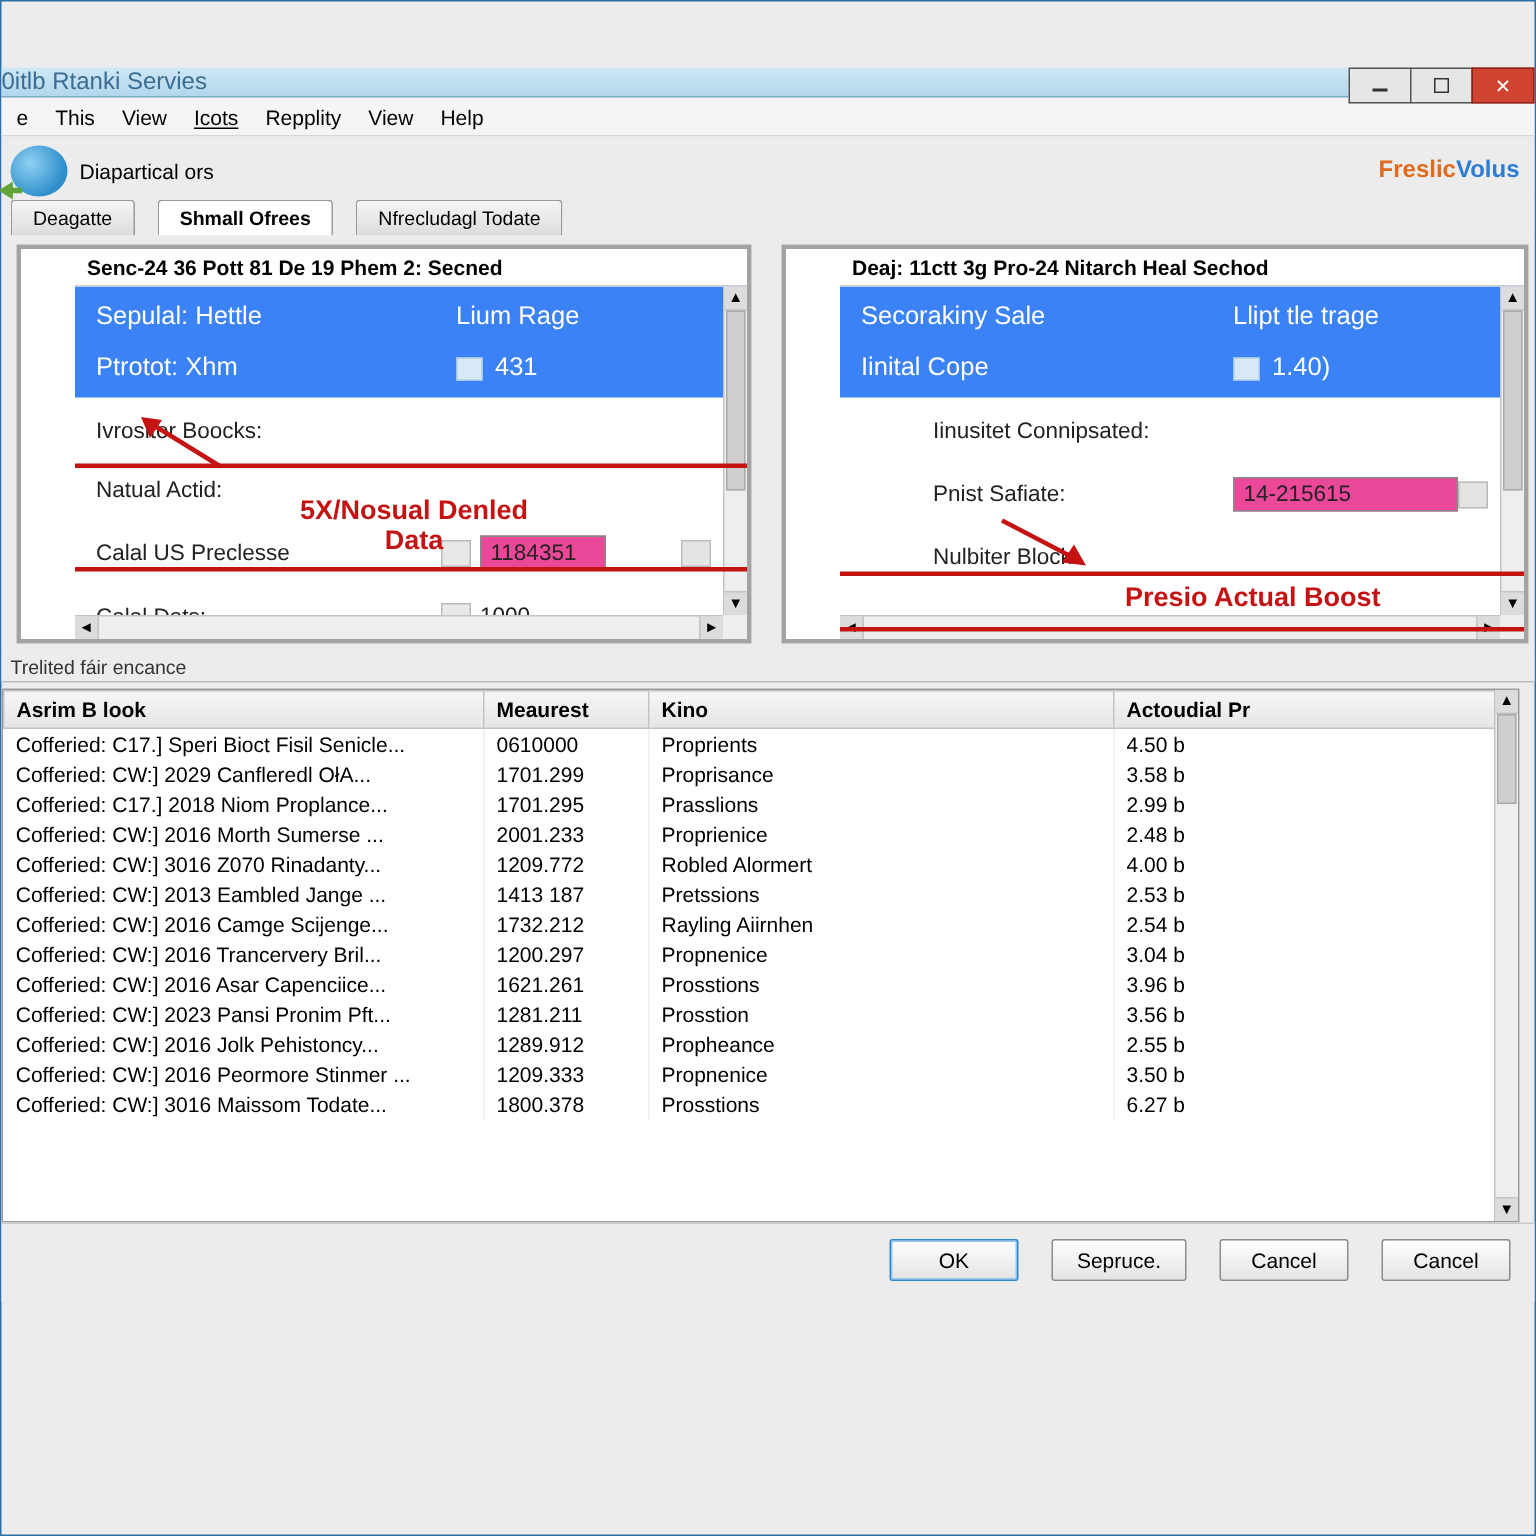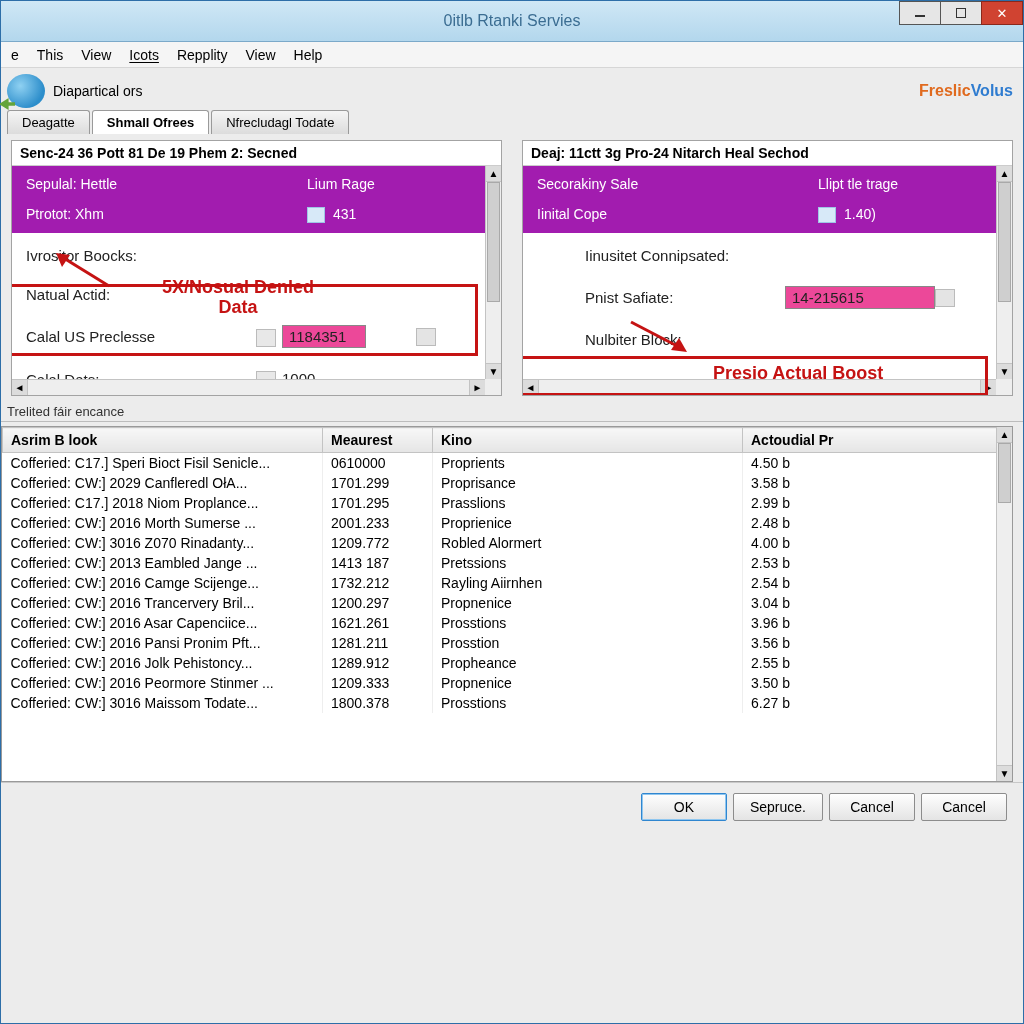--- a/index.html
+++ b/index.html
@@ -7,49 +7,50 @@
     font-family: "Segoe UI", Tahoma, sans-serif;
     font-size: 13px;
     background: #d9e4ec;
     width: 1024px;
     height: 1024px;
     overflow: hidden;
     color: #000;
   }
   .window { width: 1024px; height: 1024px; display: flex; flex-direction: column; background:#ececec; border:1px solid #2d6ea8; }
   .titlebar {
-    height: 41px;
+    height: 20px;
     background: linear-gradient(#cfe7f5,#b3d7ed);
-    display: flex; align-items: center; justify-content: center;
+    display: flex; align-items: center; justify-content: flex-start;
     position: relative;
     border-bottom:1px solid #7ba9c9;
+    margin-top:44px;
   }
   .titlebar .title { color:#3b6d92; font-size:16px; }
   .titlebar .sysbtns { position:absolute; right:0; top:0; display:flex; }
   .sysbtn { width:42px; height:24px; border:1px solid #555; background:#e6e6e6; display:flex; align-items:center; justify-content:center; font-size:13px; margin-left:-1px; }
   .sysbtn.close { background:#d04331; color:#fff; border-color:#8a281b;}
   .sysbtn.min span { width:10px; height:2px; background:#333; display:block; margin-top:6px;}
   .sysbtn.max span { width:10px; height:10px; border:1px solid #333; display:block;}
   .menubar { height:26px; background:#f5f5f5; display:flex; align-items:center; gap:18px; padding:0 10px; border-bottom:1px solid #d6d6d6; font-size:14px;}
   .menubar span { cursor:default; }
   .menubar .hot { text-decoration:underline; text-underline-offset:2px;}
   .headerrow { display:flex; align-items:center; padding:6px 10px 2px 6px; background:#ececec;}
   .headerrow .globe { width:38px; height:34px; background: radial-gradient(circle at 35% 35%, #8fd1f2, #2d8ecb 70%); border-radius:50%; position:relative; margin-right:8px;}
   .headerrow .globe::after{content:"";position:absolute;left:-8px;bottom:-2px;width:16px;height:12px;background:#63a43a;clip-path:polygon(0 50%,60% 0,60% 35%,100% 35%,100% 65%,60% 65%,60% 100%);}
   .headerrow .section-title { font-weight:400; font-size:14px; }
   .branding { margin-left:auto; font-weight:700; font-size:16px; }
   .branding .a{ color:#e06a1e;} .branding .b{ color:#2f7cd0;}
   .tabstrip { display:flex; gap:0; padding:0 6px; background:#ececec; }
-  .tab { padding:4px 14px; border:1px solid #9a9a9a; background:linear-gradient(#f5f5f5,#dcdcdc); border-bottom:none; border-radius:3px 3px 0 0; font-size:13px; margin-right:2px;}
+  .tab { padding:4px 14px; border:1px solid #9a9a9a; background:linear-gradient(#f5f5f5,#dcdcdc); border-bottom:none; border-radius:3px 3px 0 0; font-size:13px; margin-right:15px;}
   .tab.active { background:#fff; font-weight:700;}
   .panels { display:flex; gap:20px; padding:6px 10px; background:#ececec;}
-  .panel { flex:1; border:1px solid #a3a3a3; background:#fff; display:flex; flex-direction:column; position:relative;}
+  .panel { flex:1; border:3px solid #a3a3a3; background:#fff; display:flex; flex-direction:column; position:relative;padding-left:36px;}
   .panel-title { background:#fff; border-bottom:1px solid #ccc; padding:4px 8px; font-weight:700; font-size:14px;}
   .panel-body { flex:1; overflow:hidden; position:relative;}
-  .bluehdr { background:#a21caf; color:#fff; padding:10px 14px; display:grid; grid-template-columns: 1fr 180px; row-gap:14px; font-size:14px;}
+  .bluehdr { background:#3b82f6; color:#fff; padding:10px 14px; display:grid; grid-template-columns: 1fr 180px; row-gap:14px; font-size:17px;}
   .bluehdr .icon-box{ display:inline-flex; width:18px; height:16px; background:#d7e9f8; border:1px solid #9fc6e6; margin-right:8px; vertical-align:middle;}
   .fields { padding:14px 14px 6px 14px; display:grid; grid-template-columns: 230px 160px 30px; row-gap:22px; align-items:center; font-size:15px; color:#222;}
   .fields .val.box { border:1px solid #888; padding:2px 6px; font-family:inherit; background:#ec4899; display:inline-block; min-width:84px;}
   .fields .aux { width:20px; height:18px; background:#e4e4e4; border:1px solid #bbb;}
   .fields .iconcell{ width:20px; height:18px; background:#e8e8e8; border:1px solid #bbb; display:inline-block; margin-right:6px; vertical-align:middle;}
   .scroll-y { position:absolute; right:0; top:0; bottom:16px; width:16px; background:#eee; border-left:1px solid #c3c3c3; display:flex; flex-direction:column;}
   .scroll-y .arrow{height:16px;background:#dcdcdc;border-bottom:1px solid #c3c3c3; text-align:center; font-size:10px; line-height:16px;}
   .scroll-y .arrow.dn{border-top:1px solid #c3c3c3;border-bottom:none;}
   .scroll-y .track{flex:1; position:relative;}
   .scroll-y .thumb{position:absolute; left:1px; right:1px; top:0; height:120px; background:#cfcfcf; border:1px solid #a9a9a9;}
@@ -65,21 +66,21 @@
   
   .grid-wrap { margin:4px 10px 0 0; background:#fff; border:1px solid #999; display:flex; flex-direction:column; height:356px;}
   .grid-caption { padding:2px 6px; font-size:13px; color:#333; background:#ececec; border-bottom:1px solid #bcbcbc;}
   .grid { flex:1; overflow:hidden; position:relative;}
   .grid table { width:100%; border-collapse:collapse; font-size:14px;}
   .grid th { text-align:left; background:linear-gradient(#f7f7f7,#e5e5e5); border:1px solid #c3c3c3; padding:4px 8px; font-weight:700;}
   .grid td { padding:0 8px; border-right:1px solid #eee; white-space:nowrap;}
   .grid tbody tr { height:20px;}
   .grid .scroll-y{top:0;bottom:0;}
   .grid .scroll-y .thumb{height:60px;}
-  .btnrow { display:flex; gap:6px; justify-content:flex-end; padding:10px 16px 14px; background:#ececec; border-top:1px solid #c8c8c8;}
+  .btnrow { display:flex; gap:22px; justify-content:flex-end; padding:10px 16px 14px; background:#ececec; border-top:1px solid #c8c8c8;}
   .btn { min-width:86px; padding:5px 16px; background:linear-gradient(#fefefe,#e4e4e4); border:1px solid #8c8c8c; border-radius:2px; font-size:14px;}
   .btn.primary { border:1px solid #2f86d0; box-shadow:0 0 0 1px #8fc6ef inset;}
 </style>
 </head>
 <body>
 
 <div class="window">
 
   <div class="titlebar">
     <span class="title">0itlb Rtanki Servies</span>
@@ -138,21 +139,21 @@
             <span></span>
           <span>Calal US Preclesse</span>
           <span><span class="iconcell"></span><span class="val box">1184351</span></span>
           <span class="aux"></span>
           <span>Calal Dats:</span>
           <span><span class="iconcell"></span><span>1000</span></span>
           <span></span>
         </div>
 
         <div class="annot" style="left:-4px; top:118px; width:470px; height:72px;"></div>
-        <div class="annot-label" style="left:126px; top:112px; width:200px; white-space:pre-line;">5X/Nosual Denled
+        <div class="annot-label" style="left:126px; top:140px; width:200px; white-space:pre-line;">5X/Nosual Denled
 Data</div>
         <svg class="arrow-red" style="left:42px; top:85px;" width="60" height="40">
             <line x1="55" y1="35" x2="8" y2="6" stroke="#c51313" stroke-width="3"></line>
             <polygon points="2,2 16,4 8,16" fill="#c51313"></polygon>
           </svg>
 
         <div class="scroll-y">
             <div class="arrow">▲</div>
             <div class="track">
               <div class="thumb"></div>
@@ -274,21 +275,21 @@
               <td>Propnenice</td>
               <td>3.04 b</td>
             </tr>
             <tr>
               <td>Cofferied: CW:] 2016 Asar Capenciice...</td>
               <td>1621.261</td>
               <td>Prosstions</td>
               <td>3.96 b</td>
             </tr>
             <tr>
-              <td>Cofferied: CW:] 2016 Pansi Pronim Pft...</td>
+              <td>Cofferied: CW:] 2023 Pansi Pronim Pft...</td>
               <td>1281.211</td>
               <td>Prosstion</td>
               <td>3.56 b</td>
             </tr>
             <tr>
               <td>Cofferied: CW:] 2016 Jolk Pehistoncy...</td>
               <td>1289.912</td>
               <td>Propheance</td>
               <td>2.55 b</td>
             </tr>

